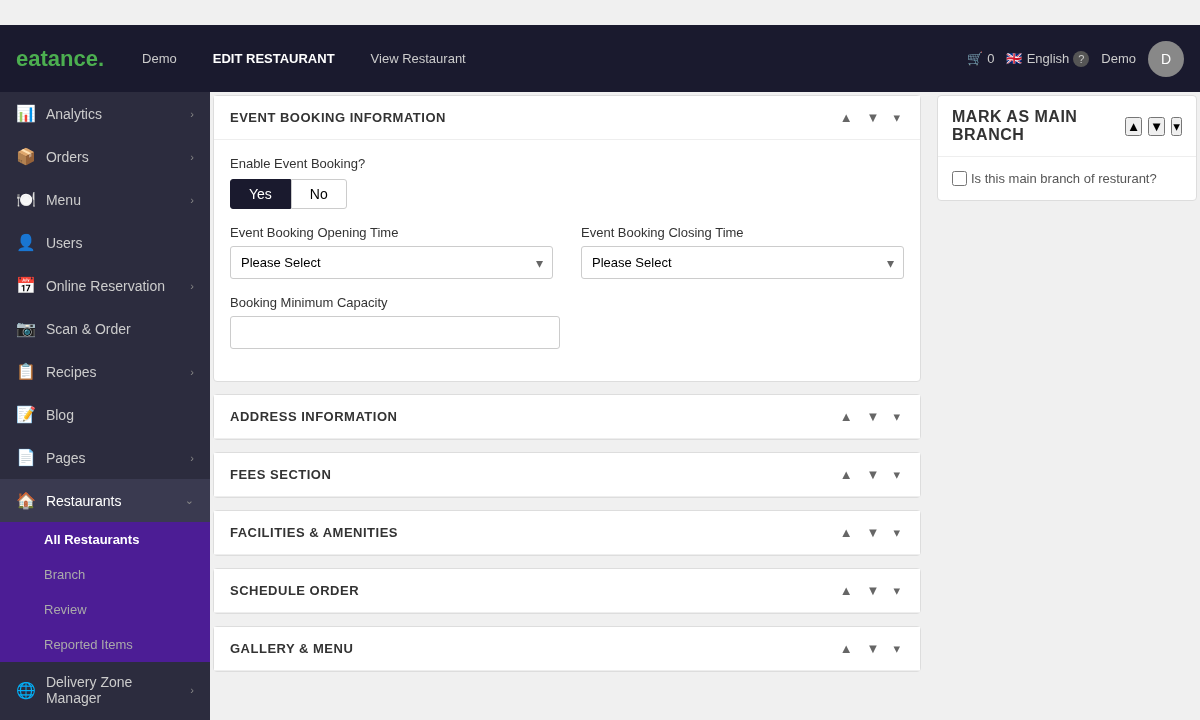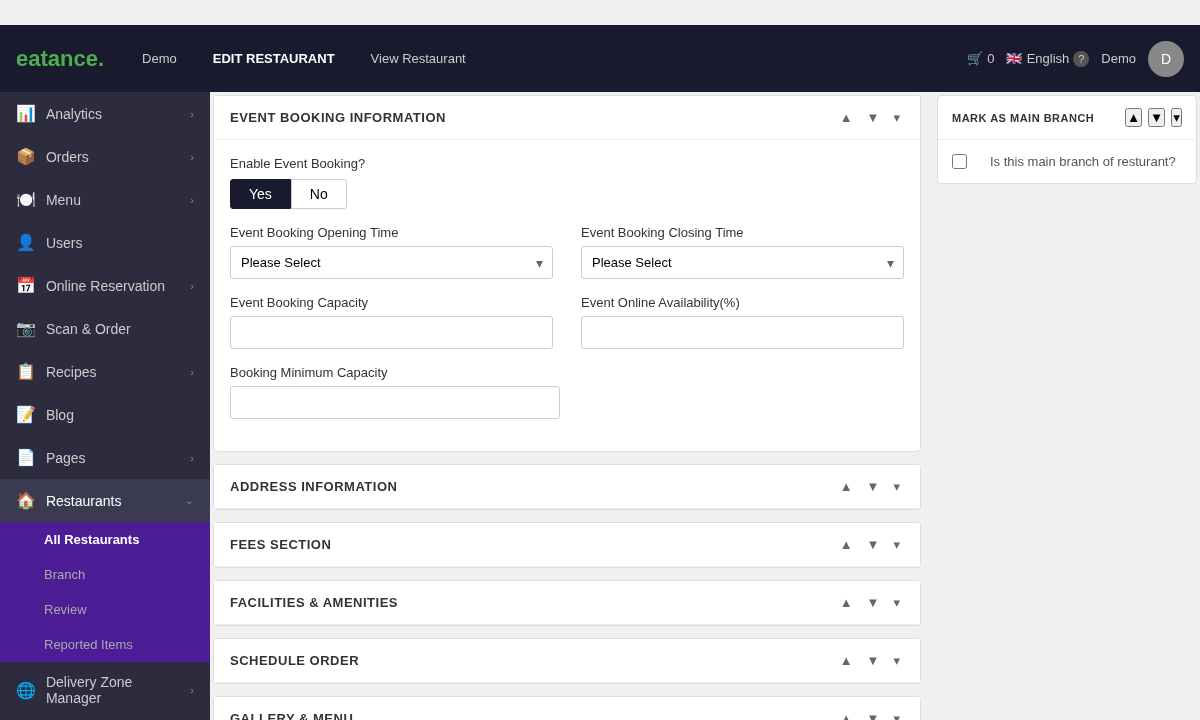--- a/index.html
+++ b/index.html
@@ -177,23 +177,23 @@
       border: 1px solid #ddd;
       border-radius: 4px;
     }
     .right-card-header {
       display: flex;
       align-items: center;
       justify-content: space-between;
       padding: 12px 14px;
       border-bottom: 1px solid #eee;
     }
-    .right-card-header .title { font-size: 11px; font-weight: bold; color: #333; letter-spacing: 0.5px; }
+    .right-card-header .title { font-size: 16px; font-weight: bold; color: #333; letter-spacing: 0.5px; }
     .right-card-body { padding: 14px; }
-    .checkbox-row { display: flex; align-items: flex-end; gap: 23px; }
+    .checkbox-row { display: flex; align-items: flex-end; gap: 4px; }
     .checkbox-row input[type=checkbox] { width: 15px; height: 15px; }
     .checkbox-row label { font-size: 13px; color: #555; }
   </style>
 </head>
 <body>
 
 <div class="topnav">
   <div class="logo">
     <span>eatance</span><span style="color:#4caf50;">.</span>
   </div>
@@ -344,30 +344,20 @@
             <div class="form-group">
               <label>Event Booking Closing Time</label>
               <div class="select-wrapper">
                 <select>
                   <option>Please Select</option>
                 </select>
               </div>
             </div>
           </div>
 
-          <div class="form-row">
-            <div class="form-group">
-              <label>Event Booking Capacity</label>
-              <input type="text" value="" style="">
-            </div>
-            <div class="form-group">
-              <label>Event Online Availability(%)</label>
-              <input type="text" value="" style="">
-            </div>
-          </div>
 
           <div class="form-row">
             <div class="form-group" style="max-width:49%;">
               <label>Booking Minimum Capacity</label>
               <input type="text" value="" style="">
             </div>
           </div>
         </div>
       </div>
 

